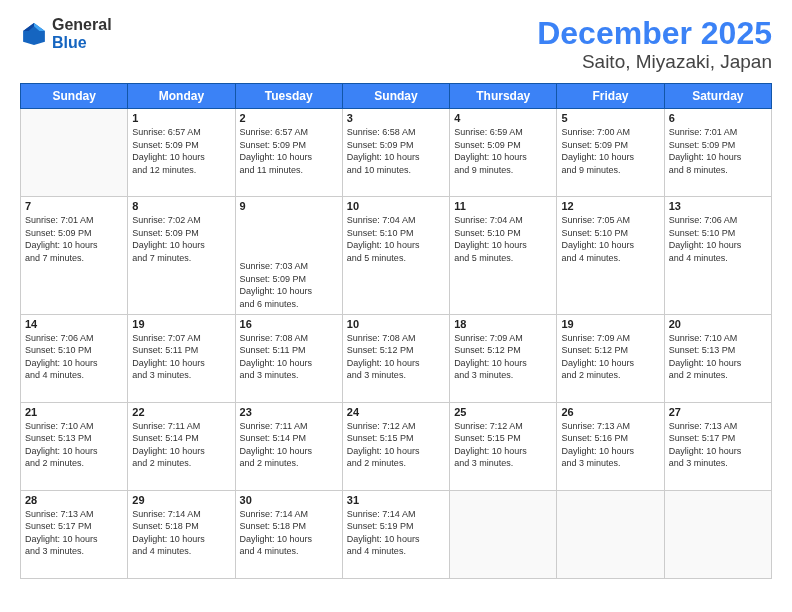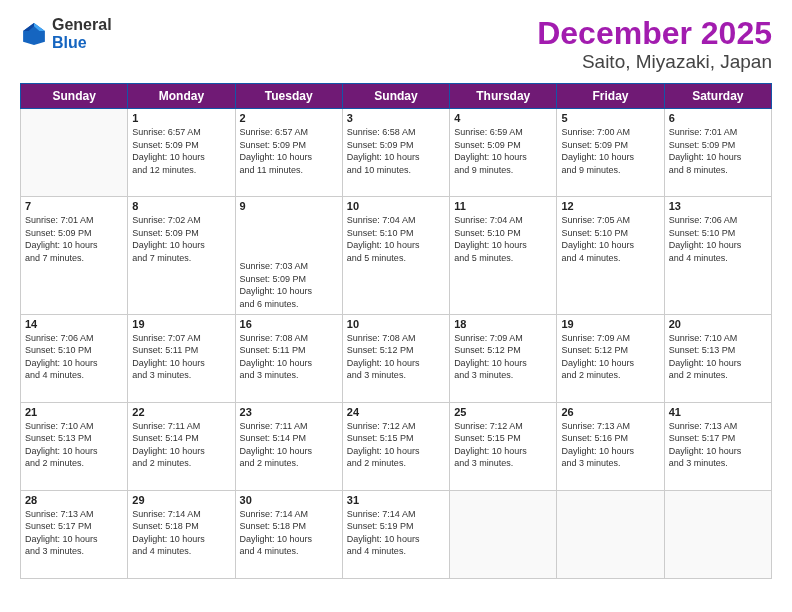--- a/index.html
+++ b/index.html
@@ -31,36 +31,36 @@
     .logo-icon {
       width: 28px;
       height: 28px;
     }
     .title-block {
       text-align: right;
     }
     .month-title {
       font-size: 32px;
       font-weight: bold;
-      color: #a21caf;
+      color: #3b82f6;
       line-height: 1.1;
     }
     .location-title {
       font-size: 19px;
       color: #444;
     }
     .calendar {
       flex: 1;
       border: 1px solid #ccc;
       border-collapse: collapse;
       width: 100%;
       table-layout: fixed;
     }
     .calendar thead tr th {
-      background: #701a75;
+      background: #3b82f6;
       color: #fff;
       font-size: 12px;
       font-weight: bold;
       text-align: center;
       padding: 5px 2px;
       border: 1px solid #1256a8;
     }
     .calendar tbody tr td {
       border: 1px solid #ccc;
       vertical-align: top;
@@ -303,21 +303,21 @@
 and 3 minutes.</div>
           </td>
           <td>
             <div class="day-number">26</div>
             <div class="day-info" style="white-space: pre-line;">Sunrise: 7:13 AM
 Sunset: 5:16 PM
 Daylight: 10 hours
 and 3 minutes.</div>
           </td>
           <td>
-            <div class="day-number">41</div>
+            <div class="day-number">27</div>
             <div class="day-info" style="white-space: pre-line;">Sunrise: 7:13 AM
 Sunset: 5:17 PM
 Daylight: 10 hours
 and 3 minutes.</div>
           </td>
         </tr>
         <tr>
           <td>
             <div class="day-number">28</div>
             <div class="day-info" style="white-space: pre-line;">Sunrise: 7:13 AM

